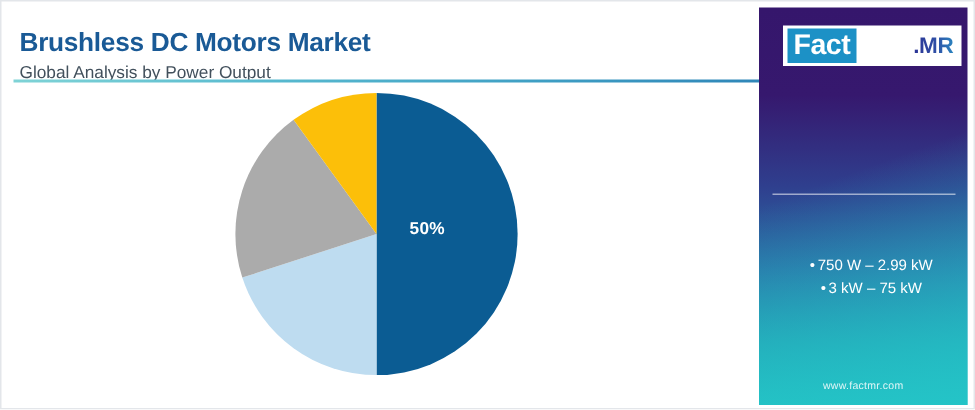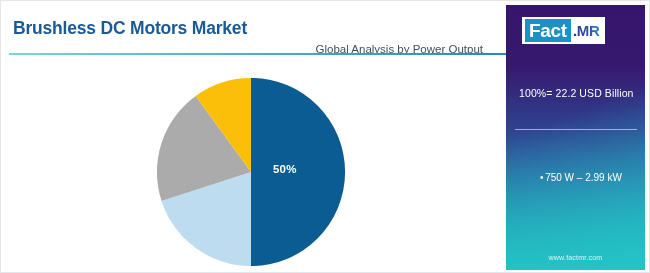--- a/index.html
+++ b/index.html
@@ -34,21 +34,20 @@
     letter-spacing: -0.2px;
     line-height: 22px;
     white-space: nowrap;
   }
   .header-subtitle {
     font-size: 11.5px;
     color: #42505c;
     line-height: 16px;
     margin-top: 2px;
     white-space: nowrap;
-    text-align: right;
   }
   .header-rule {
     position: absolute;
     left: 8px;
     top: 52px;
     width: 497px;
     height: 2px;
     background: linear-gradient(to right, #7fd3d6 0%, #57b9cf 35%, #3f9fc4 70%, #2f86b8 100%);
   }
 
@@ -56,21 +55,21 @@
   .chart-area {
     position: absolute;
     left: 8px;
     top: 55px;
     width: 490px;
     height: 215px;
   }
   .pie-wrap {
     position: absolute;
     left: 146px;
-    top: 20px;
+    top: 4px;
     width: 192px;
     height: 192px;
   }
   .pie-svg {
     display: block;
     width: 192px;
     height: 192px;
   }
   .pie-label {
     position: absolute;
@@ -96,20 +95,21 @@
     overflow: hidden;
   }
   .panel-logo {
     position: absolute;
     left: 16px;
     top: 12px;
     display: flex;
     align-items: center;
     background: #ffffff;
     padding: 2px 3px 2px 3px;
+    gap: 36px;
   }
   .logo-fact {
     background: #1c91c6;
     color: #ffffff;
     font-size: 19px;
     font-weight: bold;
     line-height: 23px;
     padding: 0 4px;
     letter-spacing: -0.3px;
   }
@@ -195,26 +195,28 @@
     </div>
   </div>
 
   <div class="side-panel">
 
     <div class="panel-logo">
       <span class="logo-fact">Fact</span>
       <span class="logo-mr">.MR</span>
     </div>
 
-    <div class="panel-value">100%= 22.2 USD Billion</div>
 
     <div class="panel-divider"></div>
 
     <div class="panel-legend">
       <div class="legend-item">
         <span class="legend-bullet">•</span><span>750 W – 2.99 kW</span>
       </div>
+      <div class="legend-item">
+        <span class="legend-bullet">•</span><span>3 kW – 75 kW</span>
+      </div>
     </div>
 
     <div class="panel-footer">www.factmr.com</div>
   </div>
 
 </div>
 
 </body></html>

